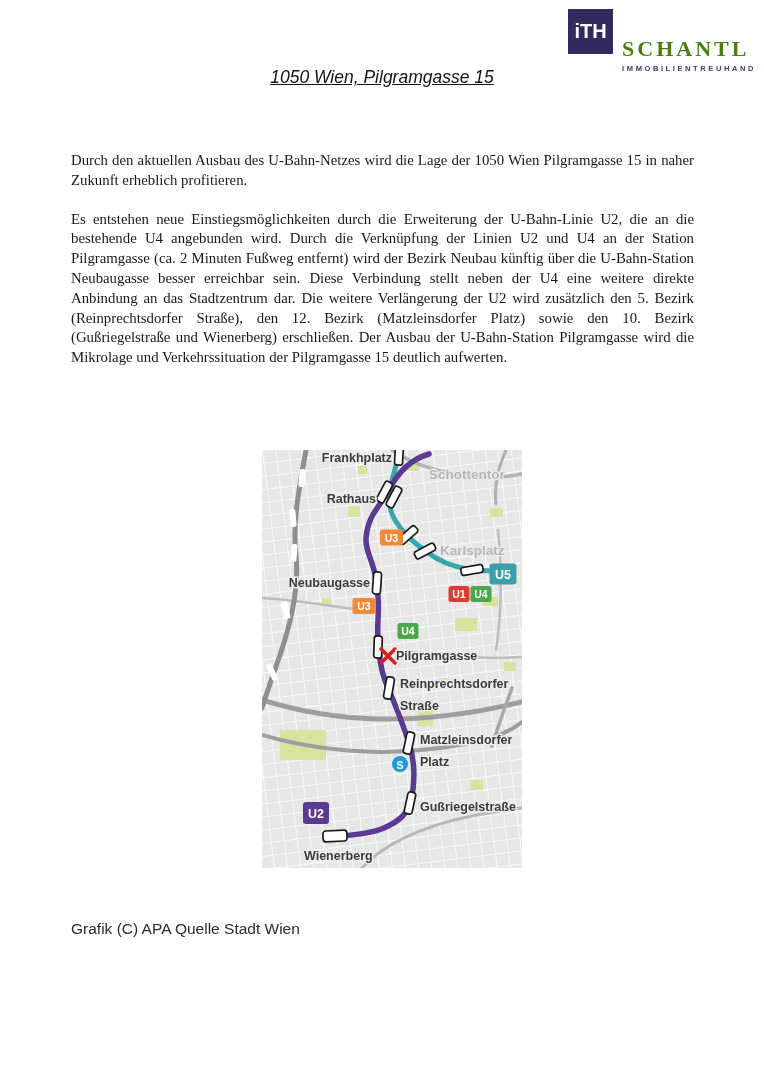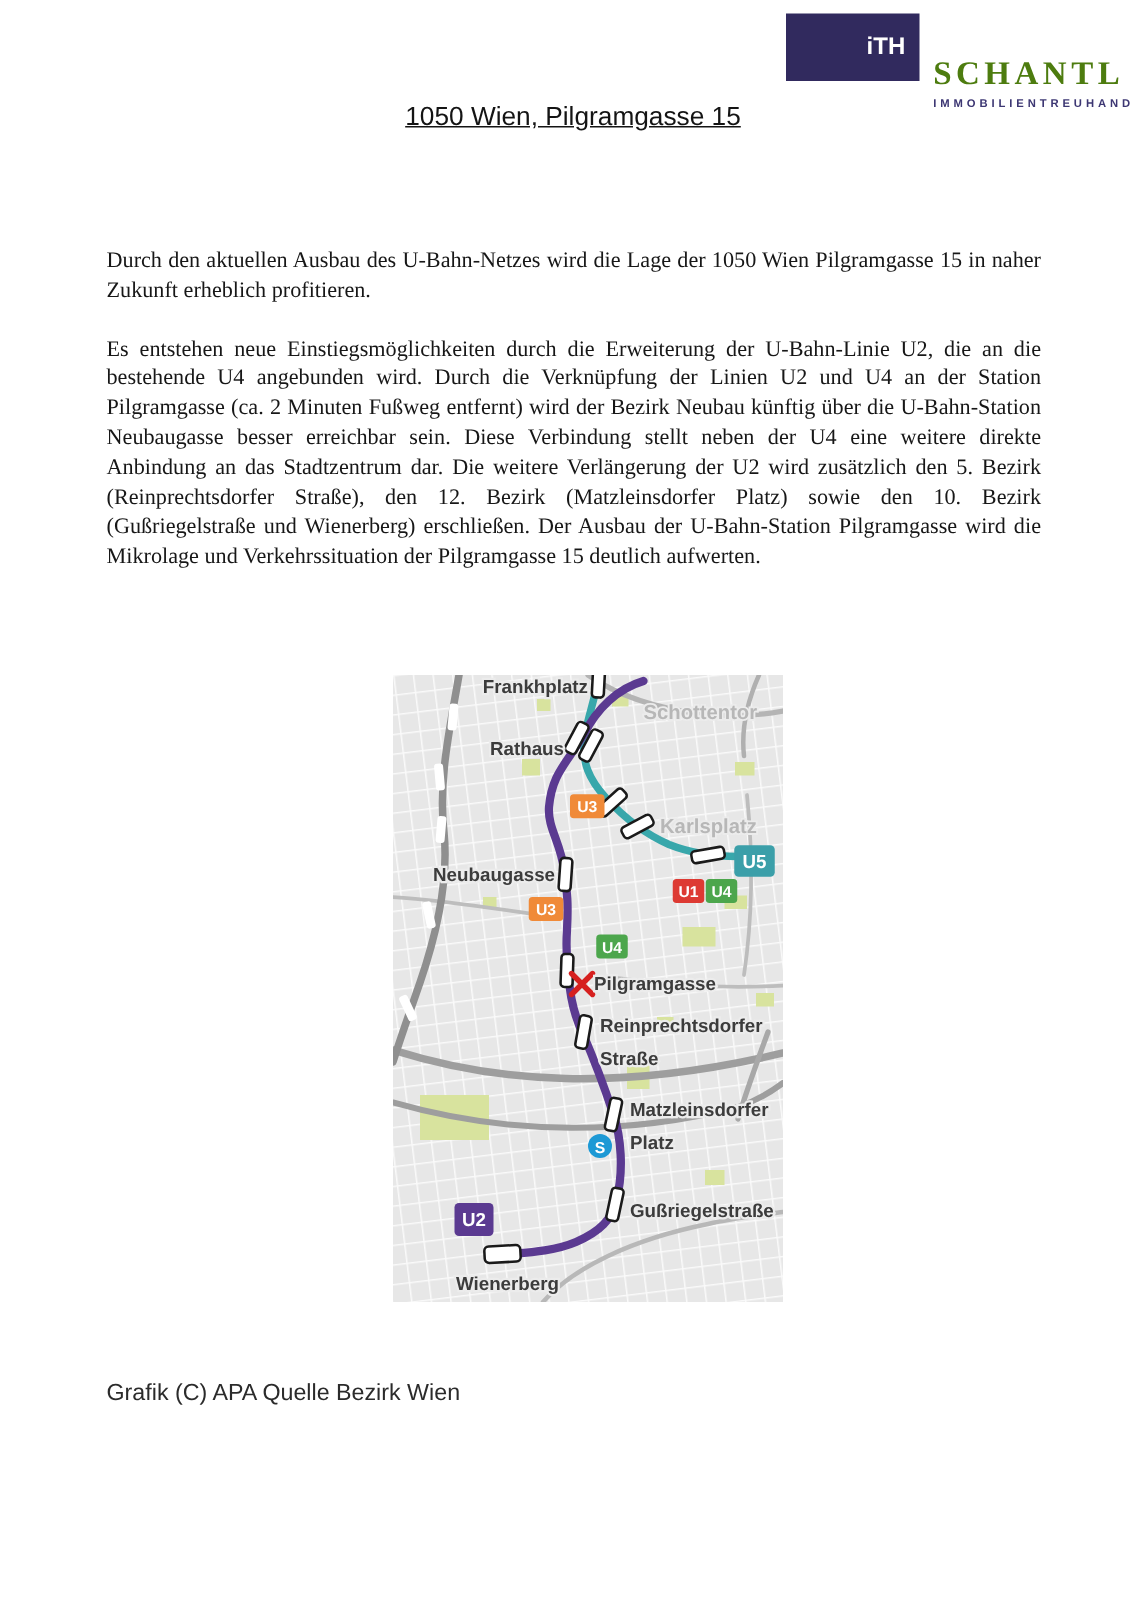--- a/index.html
+++ b/index.html
@@ -5,39 +5,39 @@
   html,body{margin:0;padding:0;background:#888;}
   .page{
     position:relative;width:764px;height:1080px;background:#ffffff;
     font-family:"Liberation Serif",serif;overflow:hidden;margin:0 auto;
   }
   
   .logo{position:absolute;top:9px;right:8px;display:flex;gap:9px;align-items:flex-start;}
   .logo-square{
     width:45px;height:45px;background:#312a5e;color:#ffffff;
     display:flex;align-items:center;justify-content:center;
-    font-family:"Liberation Sans",sans-serif;font-weight:bold;font-size:16px;letter-spacing:0;padding-left:44px;
+    font-family:"Liberation Sans",sans-serif;font-weight:bold;font-size:20px;letter-spacing:0;
   }
   .logo-text{display:flex;flex-direction:column;padding-top:7px;}
   .logo-brand{
     font-family:Liberation Serif, serif;font-weight:bold;font-size:22px;
     letter-spacing:3px;color:#4d7c0f;line-height:1;margin-top:22px;
   }
   .logo-sub{
     font-family:Liberation Sans, sans-serif;font-size:7.5px;font-weight:bold;
     letter-spacing:2.6px;color:#3d3773;margin-top:4px;
   }
   
   .title-block{position:absolute;top:67px;left:0;width:100%;text-align:center;
-    font-family:"Liberation Sans",sans-serif;color:#141414;}
+    font-family:"Liberation Sans",sans-serif;color:#141414;font-style:italic;}
   .title-main{font-size:17.5px;text-decoration:underline;}
   .title-sub{font-size:17px;font-weight:bold;margin-top:5px;}
   
   .bodytext{
-    position:absolute;left:71px;top:165px;width:623px;
+    position:absolute;left:71px;top:151px;width:623px;
     font-size:14.8px;line-height:19.8px;text-align:justify;color:#171717;
   }
   .bodytext p{margin:0 0 19px 0;}
   
   .mapwrap{position:absolute;left:262px;top:450px;width:260px;height:418px;}
   .mapwrap svg{display:block;}
   .map-label{font-family:"Liberation Sans",sans-serif;font-weight:bold;font-size:12.5px;
     fill:#3c3c3c;stroke:#ececec;stroke-width:3px;paint-order:stroke;}
   .map-label-faded{font-family:"Liberation Sans",sans-serif;font-weight:bold;font-size:13.5px;
     fill:#b7b7b7;stroke:#ececec;stroke-width:2.5px;paint-order:stroke;}
@@ -195,15 +195,15 @@
         <text x="138" y="238" text-anchor="start" class="map-label">Reinprechtsdorfer</text>
         <text x="138" y="260" text-anchor="start" class="map-label">Straße</text>
         <text x="158" y="294" text-anchor="start" class="map-label">Matzleinsdorfer</text>
         <text x="158" y="316" text-anchor="start" class="map-label">Platz</text>
         <text x="158" y="361" text-anchor="start" class="map-label">Gußriegelstraße</text>
         <text x="42" y="410" text-anchor="start" class="map-label">Wienerberg</text>
       </g>
     </svg>
   </div>
 
-  <div class="caption">Grafik (C) APA Quelle Bezirk Wien</div>
+  <div class="caption">Grafik (C) APA Quelle Stadt Wien</div>
 
 </div>
 
 </body></html>

